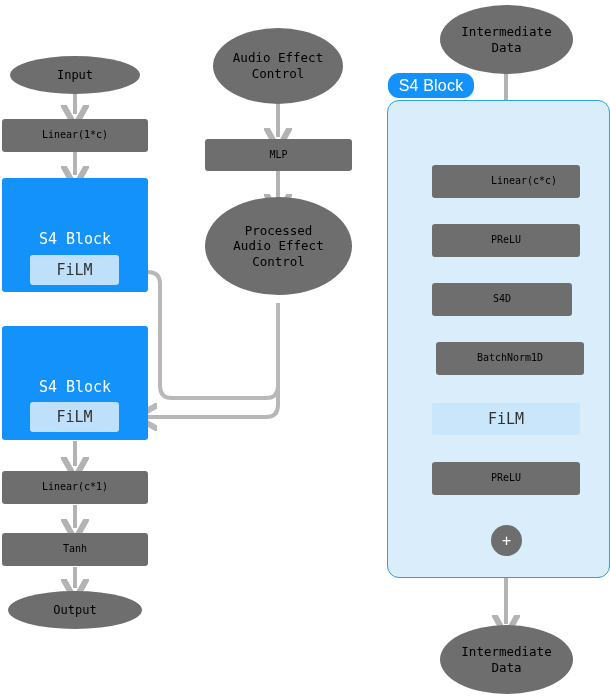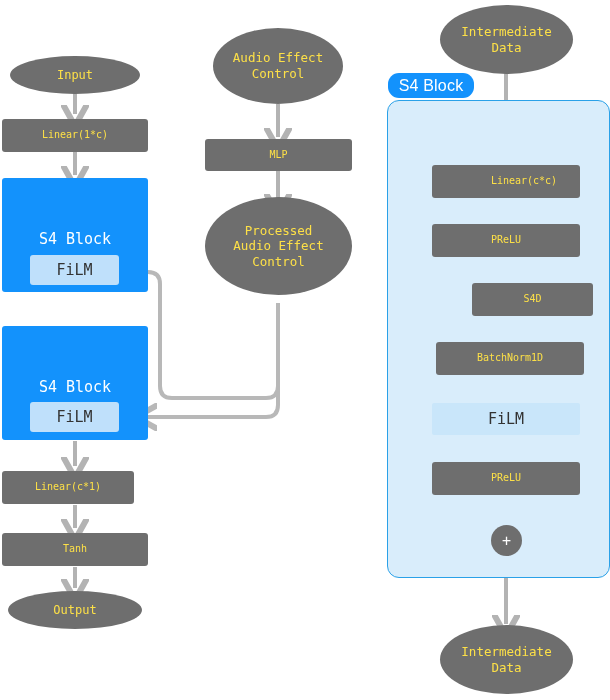--- a/index.html
+++ b/index.html
@@ -3,21 +3,21 @@
 <meta charset="utf-8">
 <style>
   html,body{margin:0;padding:0;background:#ffffff;}
   body{width:610px;height:700px;overflow:hidden;
        font-family:"DejaVu Sans Mono", monospace;}
   #stage{position:relative;width:610px;height:700px;}
 
   
   .node{position:absolute;box-sizing:border-box;display:flex;
         align-items:center;justify-content:center;text-align:center;
-        color:#fde047;font-family:"DejaVu Sans Mono",monospace;
+        color:#000000;font-family:"DejaVu Sans Mono",monospace;
         line-height:1.25;white-space:pre-line;}
 
   .rect{background:#6e6e6e;border-radius:3px;font-size:10px;}
   .ellipse{background:#6e6e6e;border-radius:50%;font-size:12px;}
   .ellipse.big{font-size:12.5px;}
 
   .s4big{background:#1392fc;border-radius:3px;color:#ffffff;
          font-size:15px;align-items:flex-start;justify-content:center;}
   .s4big .s4label{position:absolute;left:0;right:0;text-align:center;}
 
@@ -103,21 +103,21 @@
     <span class="s4label" style="top:52px;">S4 Block</span>
   </div>
   <div class="film-inner" style="left:30px;top:255px;width:89px;height:30px;">FiLM</div>
 
 
   <div class="s4big node" style="left:2px;top:326px;width:146px;height:114px;">
     <span class="s4label" style="top:52px;">S4 Block</span>
   </div>
   <div class="film-inner" style="left:30px;top:402px;width:89px;height:30px;">FiLM</div>
 
-  <div class="node rect" style="left:2px;top:471px;width:132px;height:33px;">Linear(c*1)</div>
+  <div class="node rect" style="left:2px;top:471px;width:146px;height:33px;">Linear(c*1)</div>
 
   <div class="node rect" style="left:2px;top:533px;width:146px;height:33px;">Tanh</div>
 
   <div class="node ellipse" style="left:8px;top:591px;width:134px;height:38px;">Output</div>
 
   <div class="node ellipse big" style="left:213px;top:28px;width:130px;height:76px;">Audio Effect
 Control</div>
 
   <div class="node rect" style="left:205px;top:139px;width:147px;height:32px;text-align:center;">MLP</div>
 
@@ -129,21 +129,21 @@
 Data</div>
 
   <div class="panel" style="left:387px;top:100px;width:223px;height:478px;"></div>
 
   <div class="badge" style="left:388px;top:73px;width:86px;height:25px;">S4 Block</div>
 
   <div class="node rect" style="left:432px;top:165px;width:148px;height:33px;padding-left:36px;">Linear(c*c)</div>
 
   <div class="node rect" style="left:432px;top:224px;width:148px;height:33px;">PReLU</div>
 
-  <div class="node rect" style="left:432px;top:283px;width:121px;height:33px;margin-left:40px;">S4D</div>
+  <div class="node rect" style="left:432px;top:283px;width:140px;height:33px;">S4D</div>
 
   <div class="node rect" style="left:436px;top:342px;width:148px;height:33px;">BatchNorm1D</div>
 
   <div class="film-flat" style="left:432px;top:403px;width:148px;height:32px;">FiLM</div>
 
   <div class="node rect" style="left:432px;top:462px;width:148px;height:33px;">PReLU</div>
 
   <div class="plusnode" style="left:491px;top:525px;width:31px;height:31px;">+</div>
 
   <div class="node ellipse big" style="left:440px;top:625px;width:133px;height:69px;">Intermediate

